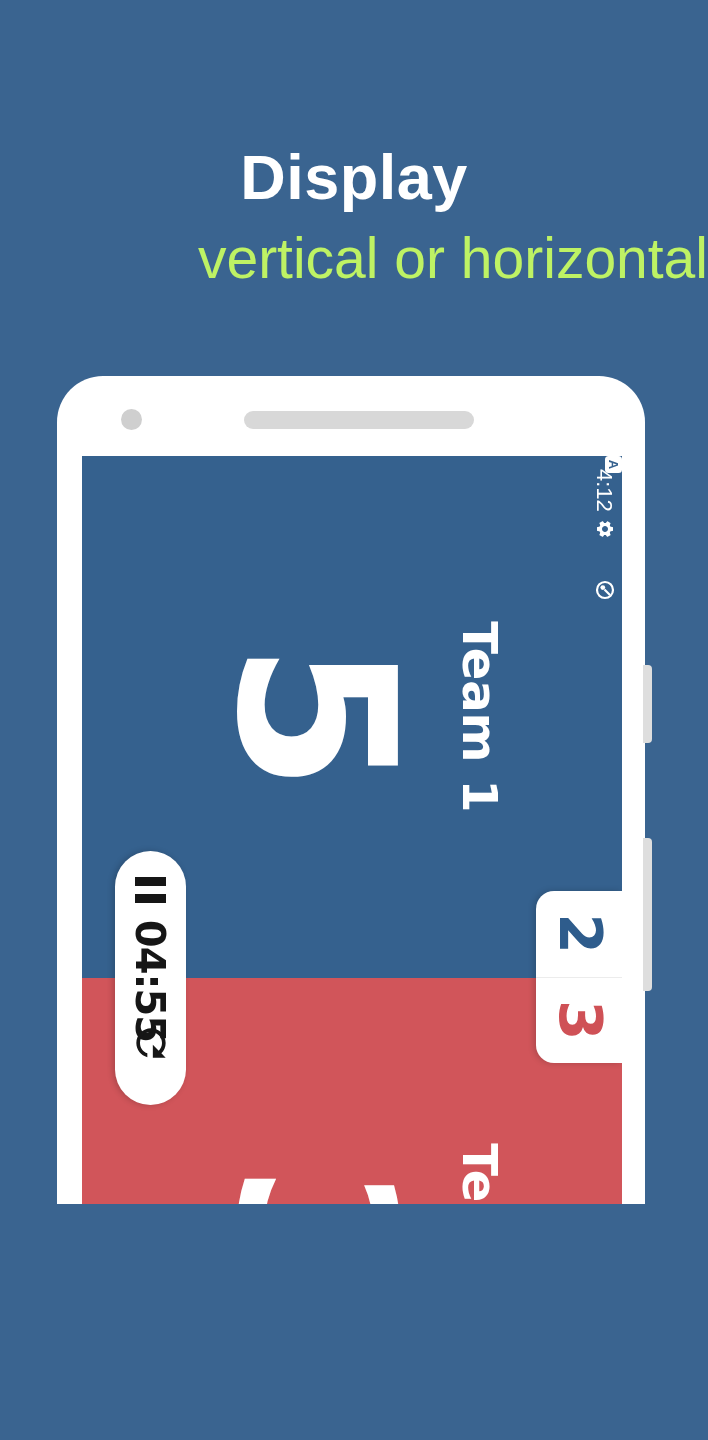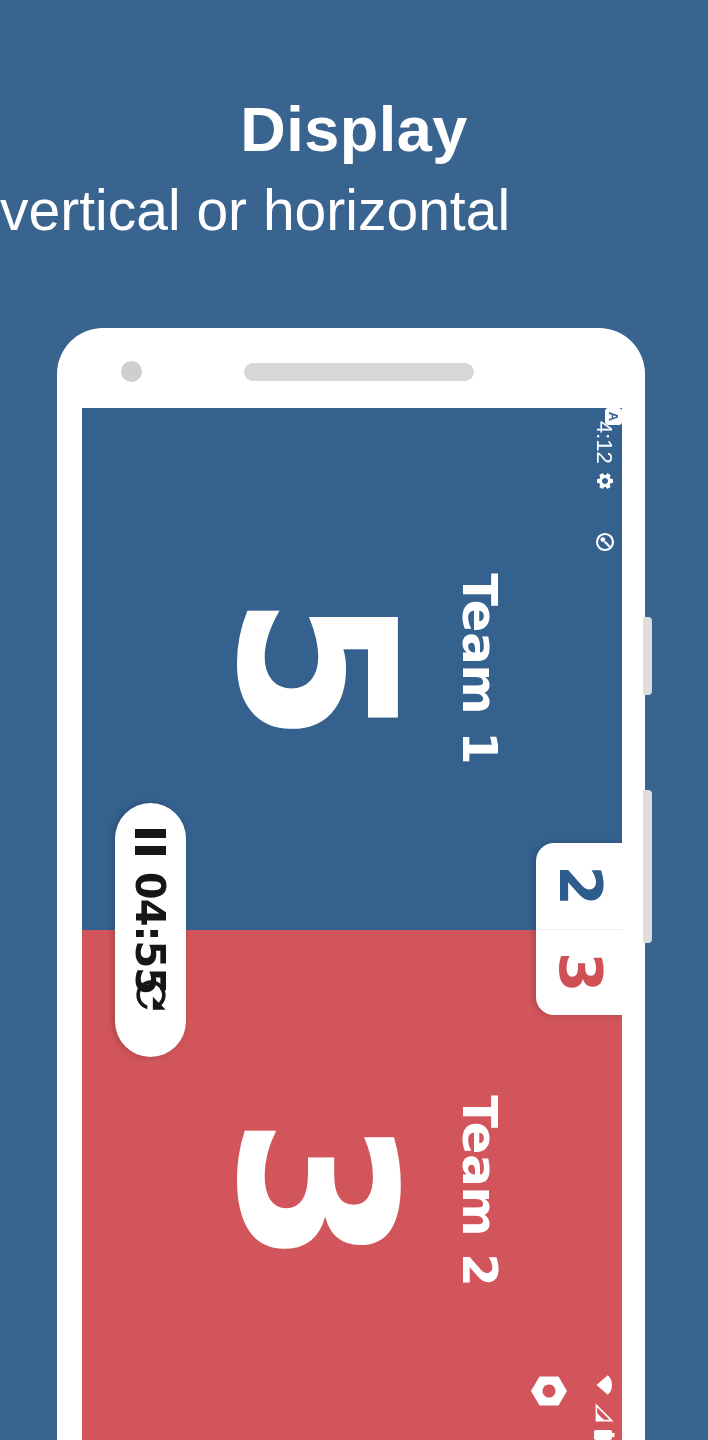--- a/index.html
+++ b/index.html
@@ -10,30 +10,30 @@
     --sets-team2-text:#CF5156;
     --white:#FFFFFF;
     --ink:#161616;
     --hw-gray:#DEDEDE;
     --camera-gray:#CFCFCF;
     --speaker-gray:#D8D8D8;
   }
   *{margin:0;padding:0;box-sizing:border-box;}
   html,body{width:708px;height:1440px;overflow:hidden;}
   body{background:var(--background);font-family:"Liberation Sans","DejaVu Sans",sans-serif;}
-  .page{position:relative;width:708px;height:1440px;background:var(--background);overflow:hidden;}
+  .page{position:relative;width:708px;height:1156px;background:var(--background);overflow:hidden;margin-top:48px;}
 
   
   .hdr-title{
     position:absolute;top:96px;left:0;right:0;text-align:center;
     color:#fff;font-size:63px;font-weight:800;line-height:66px;letter-spacing:.5px;
   }
   .hdr-subtitle{
-    position:absolute;top:179px;left:0;right:0;text-align:left;
-    color:#ffffff;font-size:57px;font-weight:400;line-height:62px;letter-spacing:0;
+    position:absolute;top:179px;left:0;right:0;text-align:right;
+    color:#bef264;font-size:57px;font-weight:400;line-height:62px;letter-spacing:0;
   }
 
   
   .phone{
     position:absolute;left:57px;top:328px;width:588px;height:1162px;
     background:#fff;border-radius:46px 46px 0 0;
   }
   .hw-btn{position:absolute;left:586px;width:9px;background:var(--hw-gray);border-radius:0 4px 4px 0;}
   .hw-btn.power{top:289px;height:78px;}
   .hw-btn.volume{top:462px;height:153px;}

